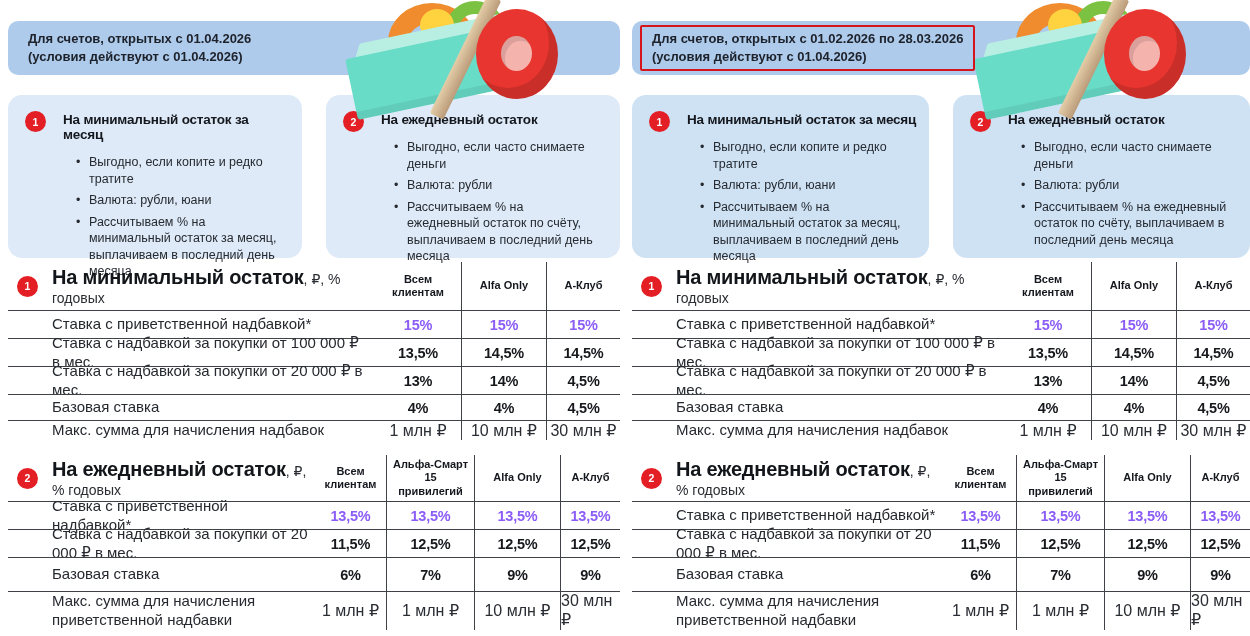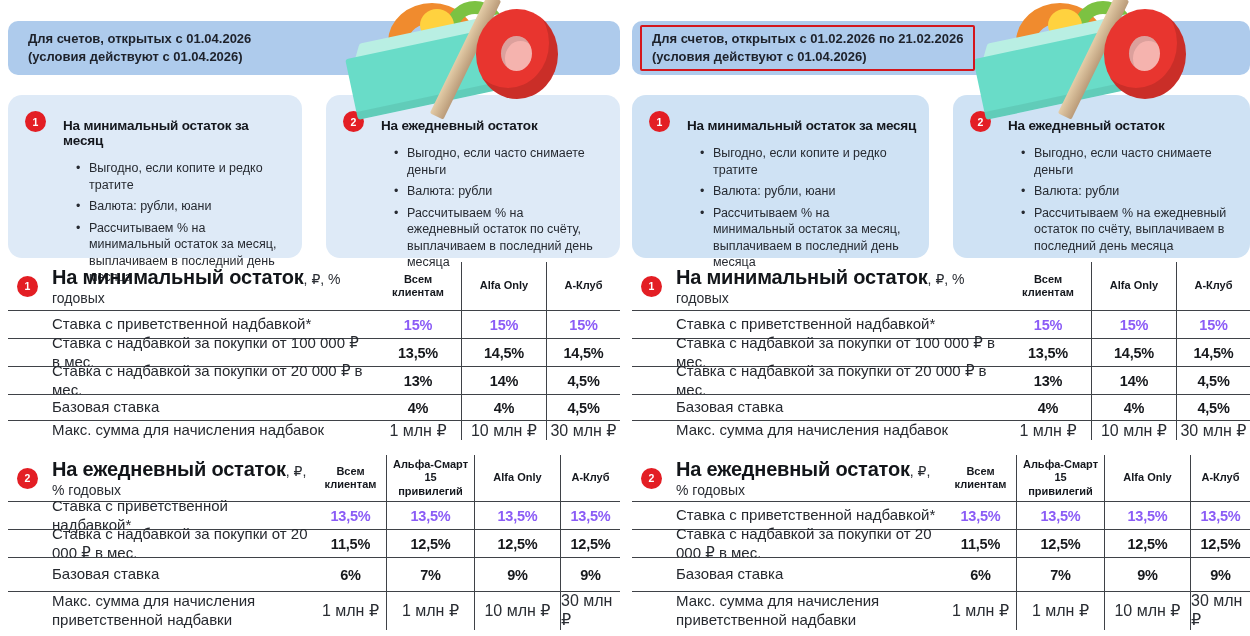--- a/index.html
+++ b/index.html
@@ -45,21 +45,21 @@
   
   .cards { position:absolute; top:95px; left:0; right:0; height:163px; display:flex; gap:24px; z-index:1; }
   .card { flex:1 1 0; border-radius:14px; position:relative; padding:17px 10px 0 55px; box-sizing:border-box; }
   #section-0 .card { background:#deeaf7; }
   #section-1 .card { background:#cfe2f4; }
   .card .num { position:absolute; left:17px; top:16px; }
   .num {
     width:21px; height:21px; border-radius:50%; background:#e31e24; color:#ffffff;
     font-size:10.5px; font-weight:bold; display:flex; align-items:center; justify-content:center; flex:0 0 auto;
   }
-  .card-title { font-weight:bold; font-size:13.5px; letter-spacing:-0.2px; color:#14171d; margin:6px 0 10px 0; }
+  .card-title { font-weight:bold; font-size:13.5px; letter-spacing:-0.2px; color:#14171d; margin:0 0 10px 0; }
   .card-bullets { margin:12px; padding:0; list-style:none; font-size:12.5px; color:#262a31; }
   .card-bullets li { position:relative; padding-left:14px; margin-bottom:5px; line-height:1.32; }
   .card-bullets li::before { content:"\2022"; position:absolute; left:1px; top:0; }
 
   
   .tbl { position:absolute; left:0; right:0; display:grid; z-index:1; }
   .tbl-1 { top:262px; }
   .tbl-2 { top:455px; }
   .cell { box-sizing:border-box; }
   .vline { border-left:1px solid var(--line); }
@@ -172,21 +172,21 @@
       <div class="cell bl bt">Макс. сумма для начисления приветственной надбавки</div>
       <div class="cell bv bt small">1 млн ₽</div>
       <div class="cell bv bt vline small">1 млн ₽</div>
       <div class="cell bv bt vline small">10 млн ₽</div>
       <div class="cell bv bt vline small">30 млн ₽</div>
     </div>
   </div>
 <div class="section" id="section-1">
     <div class="banner">
       <div class="banner-text highlight-box">
-        <div class="b-line">Для счетов, открытых с 01.02.2026 по 21.02.2026</div>
+        <div class="b-line">Для счетов, открытых с 01.02.2026 по 28.03.2026</div>
         <div class="b-line">(условия действуют с 01.04.2026)</div>
       </div>
       <div class="illu">
         <div class="ring-orange"></div>
         <div class="ring-green"></div>
         <div class="ring-yellow"></div>
         <div class="box-top"></div>
         <div class="box-front"></div>
         <div class="slash"></div>
         <div class="zero">

